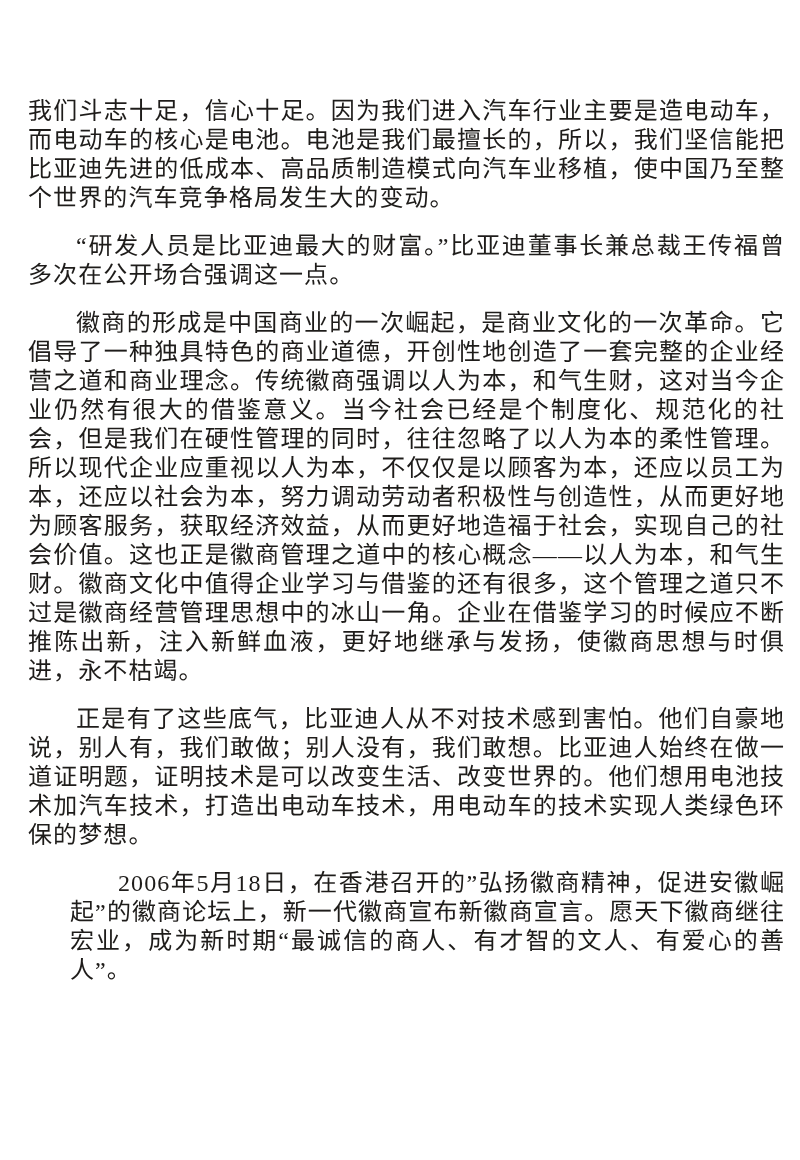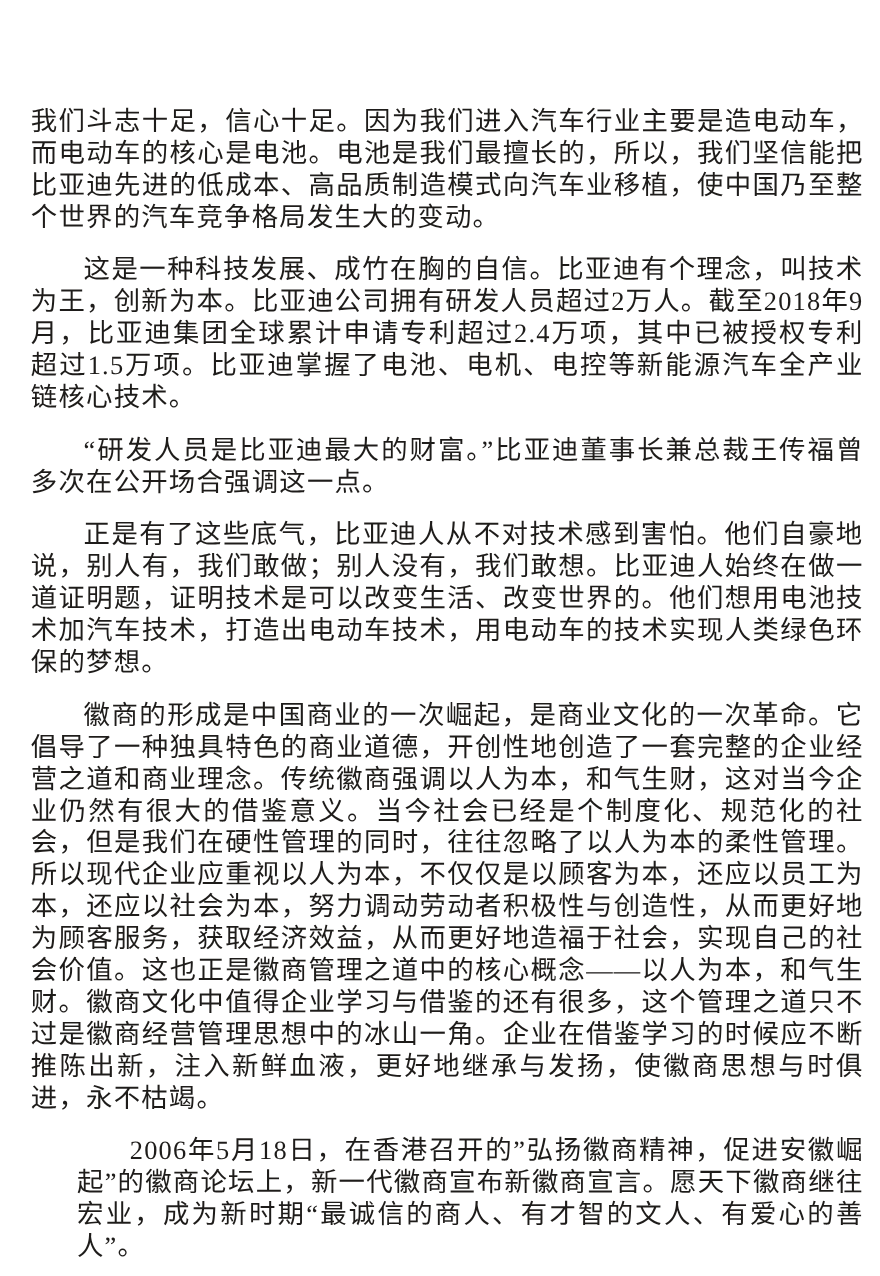--- a/index.html
+++ b/index.html
@@ -38,19 +38,18 @@
     margin-bottom: 0;
     margin-left: 42px;
   }
 </style>
 </head>
 <body>
 
 <div class="page">
   <main class="doc-body">
     <p class="continuation">我们斗志十足，信心十足。因为我们进入汽车行业主要是造电动车，而电动车的核心是电池。电池是我们最擅长的，所以，我们坚信能把比亚迪先进的低成本、高品质制造模式向汽车业移植，使中国乃至整个世界的汽车竞争格局发生大的变动。</p>
-    <p>这是一种科技发展、成竹在胸的自信。比亚迪有个理念，叫技术为王，创新为本。比亚迪公司拥有研发人员超过2万人。截至2018年9月，比亚迪集团全球累计申请专利超过2.4万项，其中已被授权专利超过1.5万项。比亚迪掌握了电池、电机、电控等新能源汽车全产业链核心技术。</p>
     <p>“研发人员是比亚迪最大的财富。”比亚迪董事长兼总裁王传福曾多次在公开场合强调这一点。</p>
+    <p>徽商的形成是中国商业的一次崛起，是商业文化的一次革命。它倡导了一种独具特色的商业道德，开创性地创造了一套完整的企业经营之道和商业理念。传统徽商强调以人为本，和气生财，这对当今企业仍然有很大的借鉴意义。当今社会已经是个制度化、规范化的社会，但是我们在硬性管理的同时，往往忽略了以人为本的柔性管理。所以现代企业应重视以人为本，不仅仅是以顾客为本，还应以员工为本，还应以社会为本，努力调动劳动者积极性与创造性，从而更好地为顾客服务，获取经济效益，从而更好地造福于社会，实现自己的社会价值。这也正是徽商管理之道中的核心概念——以人为本，和气生财。徽商文化中值得企业学习与借鉴的还有很多，这个管理之道只不过是徽商经营管理思想中的冰山一角。企业在借鉴学习的时候应不断推陈出新，注入新鲜血液，更好地继承与发扬，使徽商思想与时俱进，永不枯竭。</p>
     <p>正是有了这些底气，比亚迪人从不对技术感到害怕。他们自豪地说，别人有，我们敢做；别人没有，我们敢想。比亚迪人始终在做一道证明题，证明技术是可以改变生活、改变世界的。他们想用电池技术加汽车技术，打造出电动车技术，用电动车的技术实现人类绿色环保的梦想。</p>
-    <p>徽商的形成是中国商业的一次崛起，是商业文化的一次革命。它倡导了一种独具特色的商业道德，开创性地创造了一套完整的企业经营之道和商业理念。传统徽商强调以人为本，和气生财，这对当今企业仍然有很大的借鉴意义。当今社会已经是个制度化、规范化的社会，但是我们在硬性管理的同时，往往忽略了以人为本的柔性管理。所以现代企业应重视以人为本，不仅仅是以顾客为本，还应以员工为本，还应以社会为本，努力调动劳动者积极性与创造性，从而更好地为顾客服务，获取经济效益，从而更好地造福于社会，实现自己的社会价值。这也正是徽商管理之道中的核心概念——以人为本，和气生财。徽商文化中值得企业学习与借鉴的还有很多，这个管理之道只不过是徽商经营管理思想中的冰山一角。企业在借鉴学习的时候应不断推陈出新，注入新鲜血液，更好地继承与发扬，使徽商思想与时俱进，永不枯竭。</p>
     <p>2006年5月18日，在香港召开的”弘扬徽商精神，促进安徽崛起”的徽商论坛上，新一代徽商宣布新徽商宣言。愿天下徽商继往宏业，成为新时期“最诚信的商人、有才智的文人、有爱心的善人”。</p>
   </main>
 </div>
 
 </body></html>

